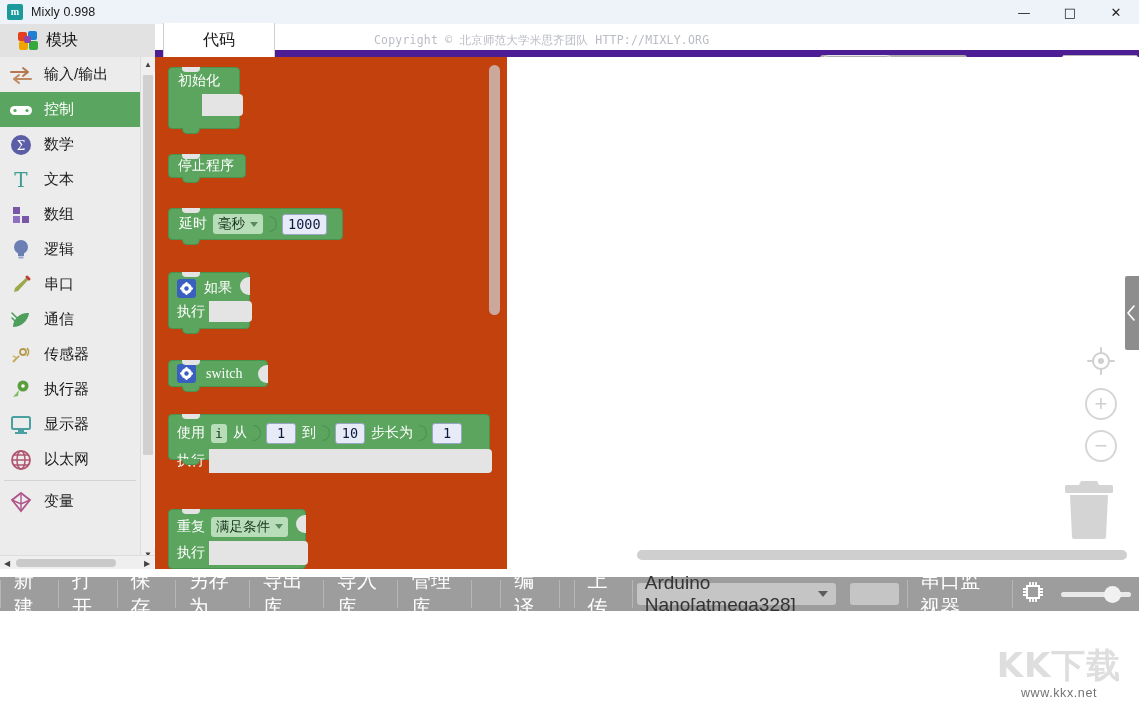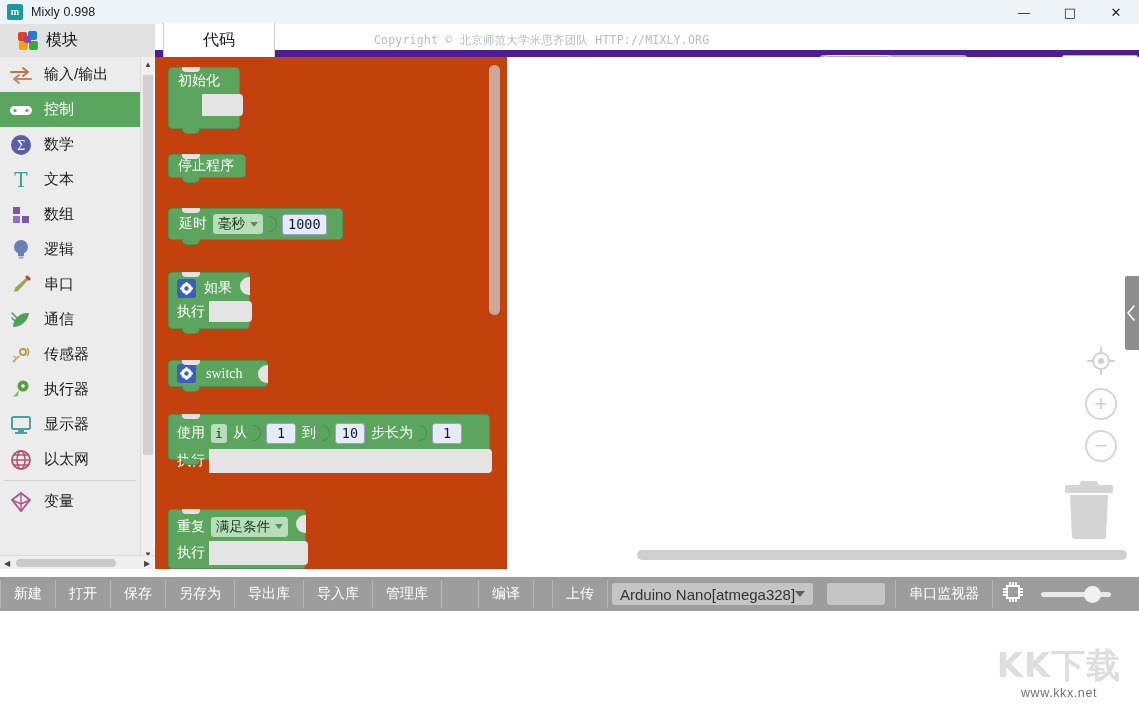--- a/index.html
+++ b/index.html
@@ -205,27 +205,27 @@
     position:absolute; right:22px; top:422px; width:56px; height:62px;
   }
 
   
   .bottombar {
     position:absolute; left:0; top:577px; width:1139px; height:34px;
     background:#9d9d9d; display:flex; align-items:center;
   }
   .bb-item {
     height:34px; display:flex; align-items:center; justify-content:center;
-    font-size:14px; color:#ffffff; padding:0 13px;
+    font-size:20px; color:#ffffff; padding:0 13px;
   }
   .bb-div { width:1px; height:28px; background:#b6b6b6; }
   .bb-gap { width:36px; }
   .boardsel {
     height:22px; background:#c5c5c5; border-radius:3px; display:flex;
-    align-items:center; padding:0 8px; color:#333; font-size:15px; margin:0 4px;
+    align-items:center; padding:0 8px; color:#333; font-size:19px; margin:0 4px;
     min-width:196px;
   }
   .boardsel .caret2 {
     width:0;height:0;border-left:5px solid transparent;border-right:5px solid transparent;
     border-top:6px solid #5c5c5c; margin-left:auto;
   }
   .portsel {
     height:22px; width:58px; background:#c5c5c5; border-radius:3px; display:flex;
     align-items:center; padding:0 8px; margin-left:10px;
   }

